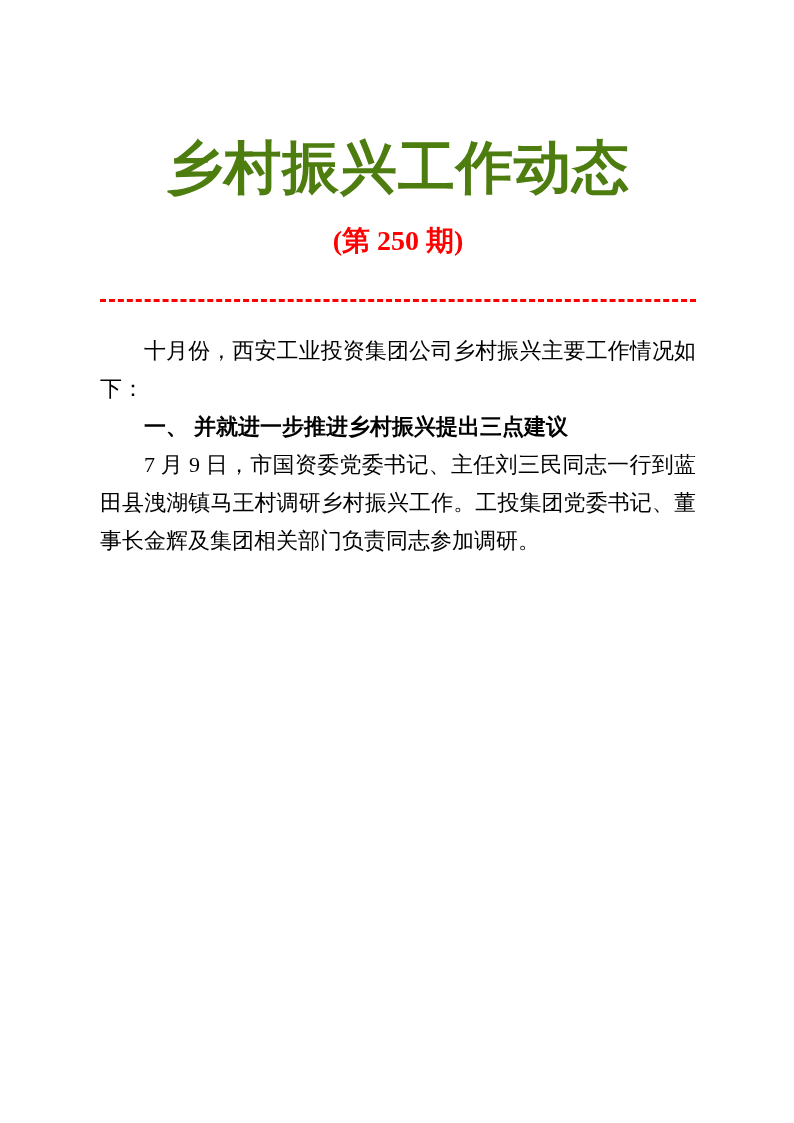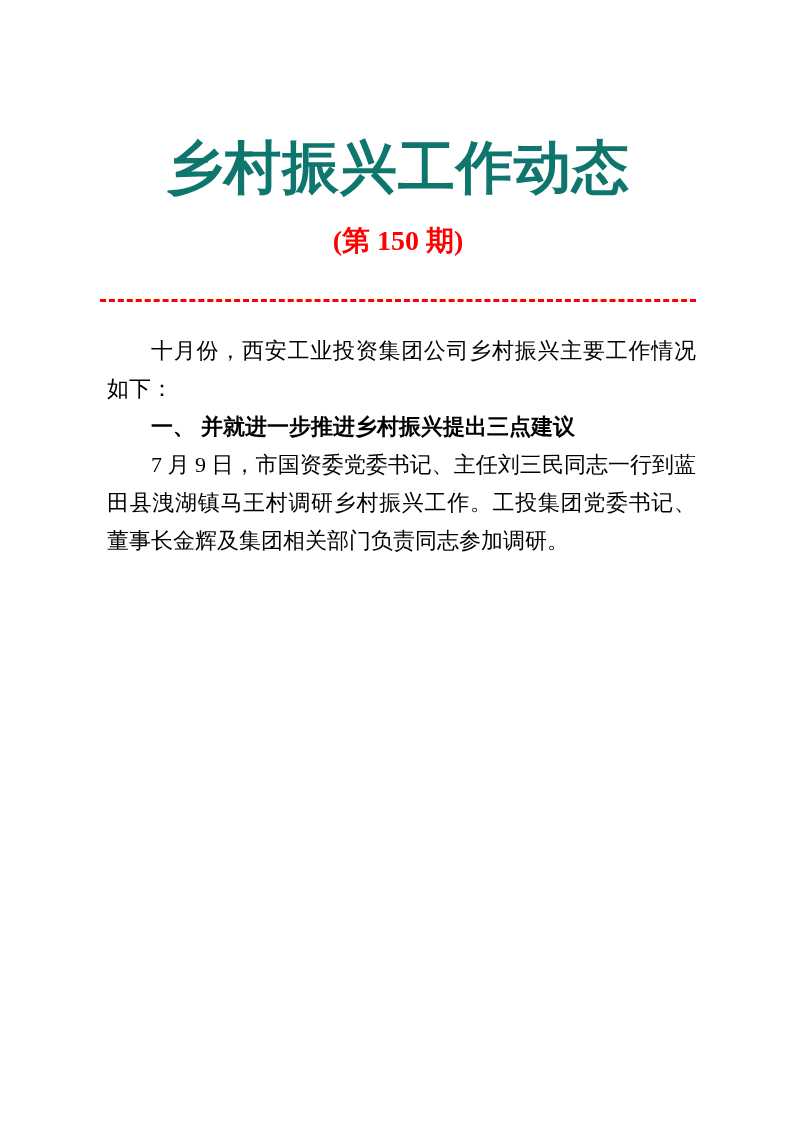--- a/index.html
+++ b/index.html
@@ -25,21 +25,21 @@
     left: 100px;
     top: 0;
     width: 596px;
   }
 
   
   .doc-title {
     margin: 0;
     padding-top: 136px;
     text-align: center;
-    color: #0f766e;
+    color: #4d7c0f;
     font-size: 57px;
     font-weight: bold;
     line-height: 1.12;
     letter-spacing: 1px;
     font-family: "Liberation Serif", "DejaVu Serif", serif;
     white-space: nowrap;
   }
 
   .doc-issue {
     margin: 0;
@@ -60,21 +60,20 @@
     border-top: 3px dashed #ff0000;
   }
 
   
   .body-text {
     margin-top: 30px;
     font-size: 22px;
     line-height: 38px;
     text-align: justify;
     text-justify: inter-ideograph;
-    margin-left: 7px;
   }
 
   .para {
     margin: 0;
     text-indent: 2em;
   }
 
   .section-heading {
     margin: 0;
     text-indent: 2em;
@@ -85,21 +84,21 @@
   }
 </style>
 </head>
 <body>
 
 <div class="page">
   <div class="content">
 
     <h1 class="doc-title">乡村振兴工作动态</h1>
 
-    <div class="doc-issue">(第 150 期)</div>
+    <div class="doc-issue">(第 250 期)</div>
 
     <hr class="divider">
 
     <div class="body-text">
 
       <p class="para">十月份，西安工业投资集团公司乡村振兴主要工作情况如下：</p>
 
       <h2 class="section-heading">一、 并就进一步推进乡村振兴提出三点建议</h2>
 
       <p class="para">7 月 9 日，市国资委党委书记、主任刘三民同志一行到蓝田县洩湖镇马王村调研乡村振兴工作。工投集团党委书记、董事长金辉及集团相关部门负责同志参加调研。</p>

